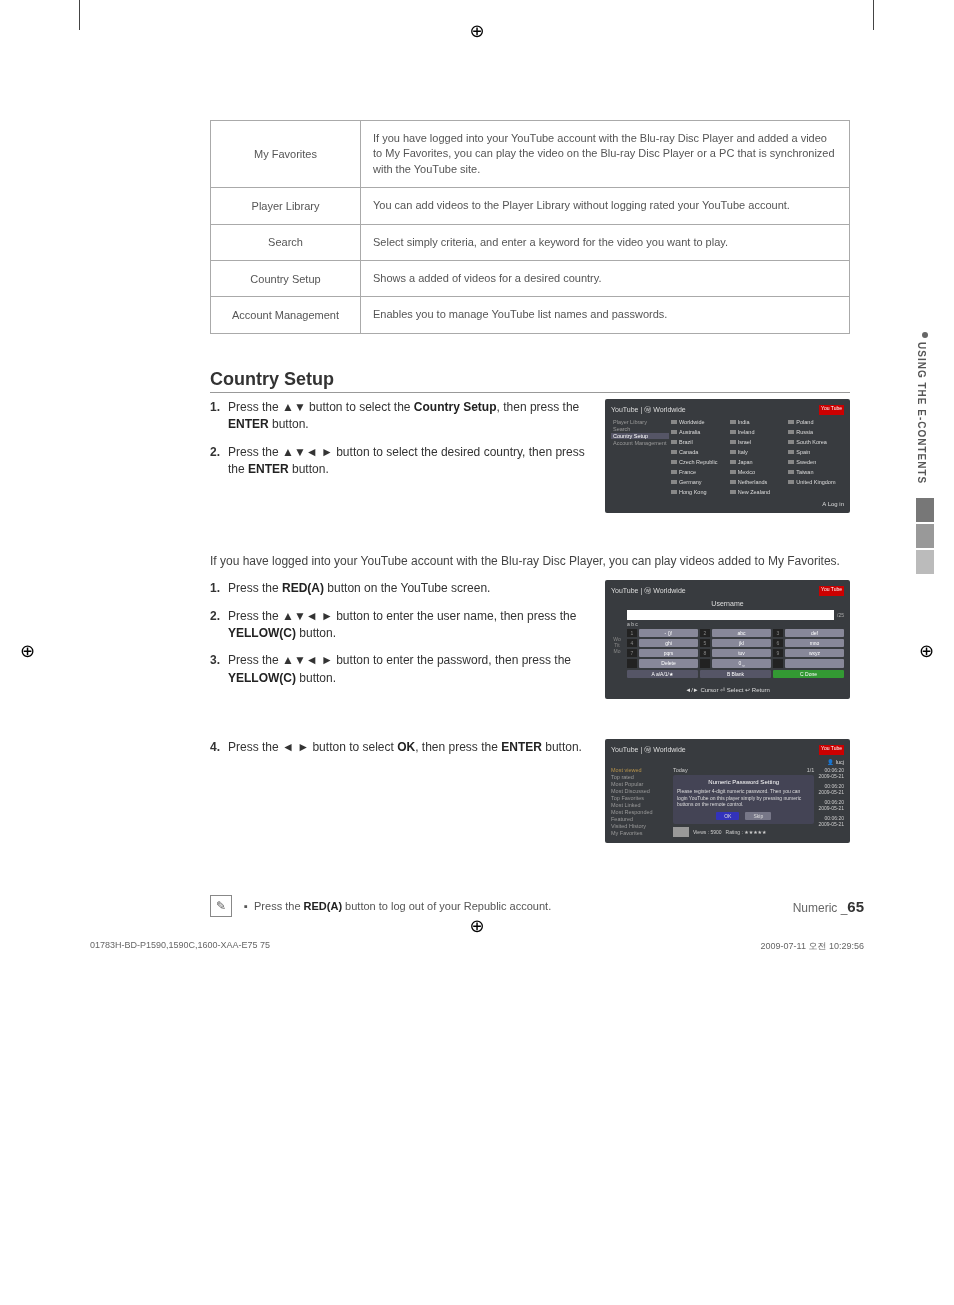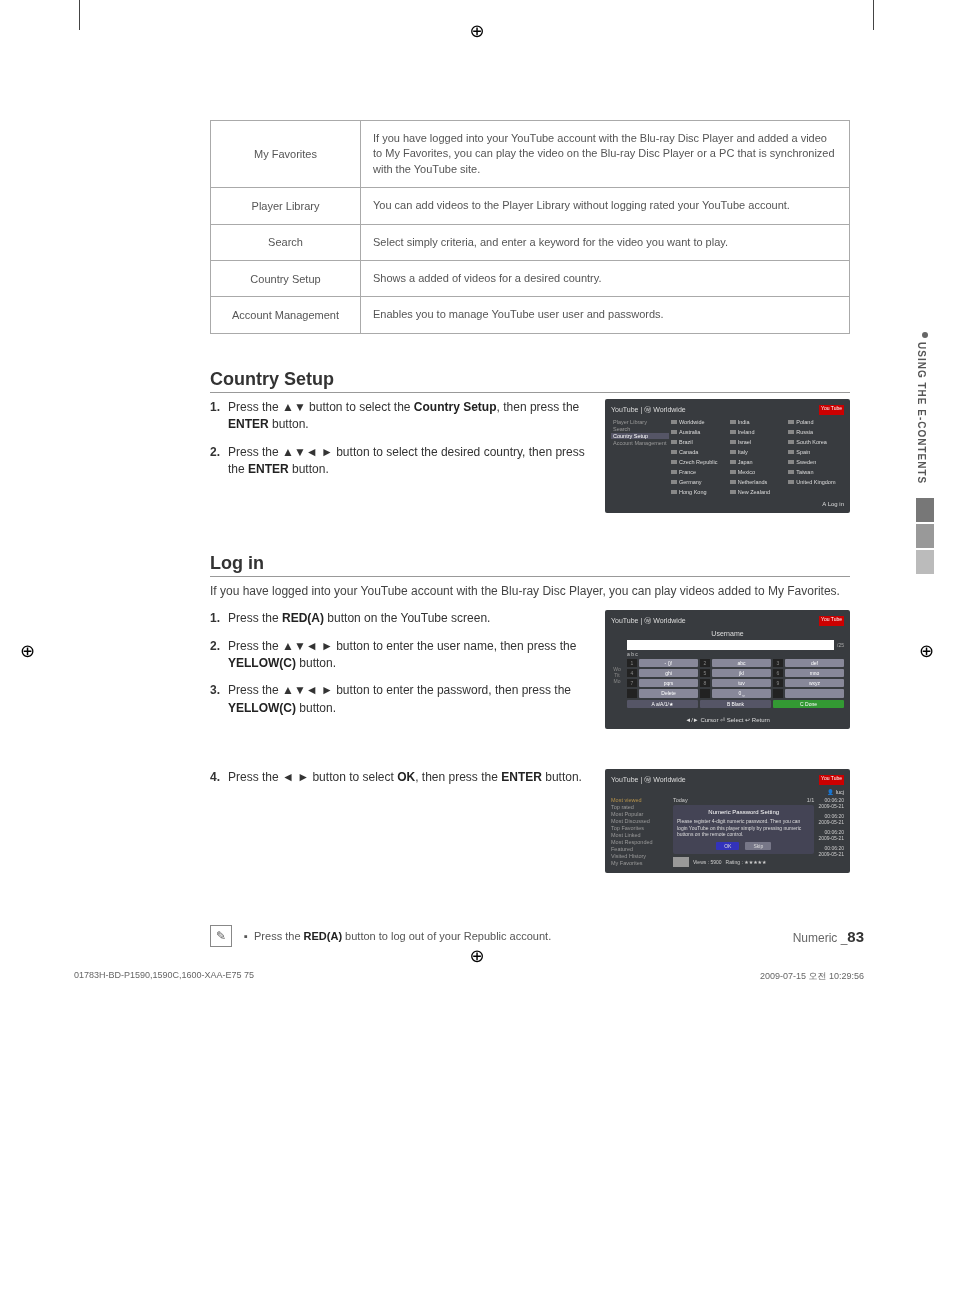--- a/index.html
+++ b/index.html
@@ -77,21 +77,21 @@
     .side-tab .dot { width: 6px; height: 6px; background: #666; border-radius: 50%; margin: 4px auto; }
     .side-tab .label { writing-mode: vertical-rl; font-size: 10px; letter-spacing: 1px; color: #555; font-weight: bold; text-align: center; }
     .side-tab .bars { margin-top: 14px; }
     .side-tab .bars div { height: 24px; margin-bottom: 2px; }
     .side-tab .bars .b1 { background: #777; }
     .side-tab .bars .b2 { background: #999; }
     .side-tab .bars .b3 { background: #bbb; }
     
     .page-footer { position: absolute; bottom: 62px; right: 90px; font-size: 12px; color: #666; }
     .page-footer .pn { font-weight: bold; font-size: 15px; color: #333; }
-    .print-footer { position: absolute; bottom: 24px; left: 74px; right: 90px; display: flex; justify-content: space-between; font-size: 9px; color: #666; }
+    .print-footer { position: absolute; bottom: 24px; left: 90px; right: 90px; display: flex; justify-content: space-between; font-size: 9px; color: #666; }
     .spacer { height: 30px; }
     b { font-weight: bold; color: #222; }
   </style>
 </head>
 <body>
 
 <span class="reg-mark-top">⊕</span>
 <span class="reg-mark-left">⊕</span>
 <span class="reg-mark-right">⊕</span>
 <span class="reg-mark-bottom">⊕</span>
@@ -125,21 +125,21 @@
           <tr>
             <td class="label">Search</td>
             <td class="desc">Select simply criteria, and enter a keyword for the video you want to play.</td>
           </tr>
           <tr>
             <td class="label">Country Setup</td>
             <td class="desc">Shows a added of videos for a desired country.</td>
           </tr>
           <tr>
             <td class="label">Account Management</td>
-            <td class="desc">Enables you to manage YouTube user user and passwords.</td>
+            <td class="desc">Enables you to manage YouTube list names and passwords.</td>
           </tr>
         </tbody>
     </table>
 
     <h2 class="section-title">Country Setup</h2>
     <div class="cols">
       <div class="col-left">
         <ol class="steps" id="country-steps">
             <li><span class="num">1.</span>Press the ▲▼ button to select the <b>Country Setup</b>, then press the <b>ENTER</b> button.</li>
             <li><span class="num">2.</span>Press the ▲▼◄ ► button to select the desired country, then press the <b>ENTER</b> button.</li>
@@ -190,21 +190,20 @@
                 </div>
               </div>
           </div>
           <div class="footer-hint">A Log in</div>
         </div>
       </div>
     </div>
 
     <div class="spacer"></div>
 
-    <h2 class="section-title">Log in</h2>
     <p class="intro">If you have logged into your YouTube account with the Blu-ray Disc Player, you can play videos added to My Favorites.</p>
     <div class="cols">
       <div class="col-left">
         <ol class="steps" id="login-steps">
             <li><span class="num">1.</span>Press the <b>RED(A)</b> button on the YouTube screen.</li>
             <li><span class="num">2.</span>Press the ▲▼◄ ► button to enter the user name, then press the <b>YELLOW(C)</b> button.</li>
             <li><span class="num">3.</span>Press the ▲▼◄ ► button to enter the password, then press the <b>YELLOW(C)</b> button.</li>
           </ol>
       </div>
       <div class="col-right">
@@ -335,19 +334,19 @@
     <div class="note-row">
       <div class="note-icon">✎</div>
       <div class="note-text">
         <span>▪</span>&nbsp;&nbsp;<span>Press the </span><b>RED(A)</b><span> button to log out of your Republic account.</span>
       </div>
     </div>
 
   </div>
 
   <div class="page-footer">
-    <span>Numeric _</span><span class="pn">83</span>
+    <span>Numeric _</span><span class="pn">65</span>
   </div>
   <div class="print-footer">
     <span>01783H-BD-P1590,1590C,1600-XAA-E75   75</span>
-    <span>2009-07-15   오전 10:29:56</span>
+    <span>2009-07-11   오전 10:29:56</span>
   </div>
 </div>
 
 </body></html>

